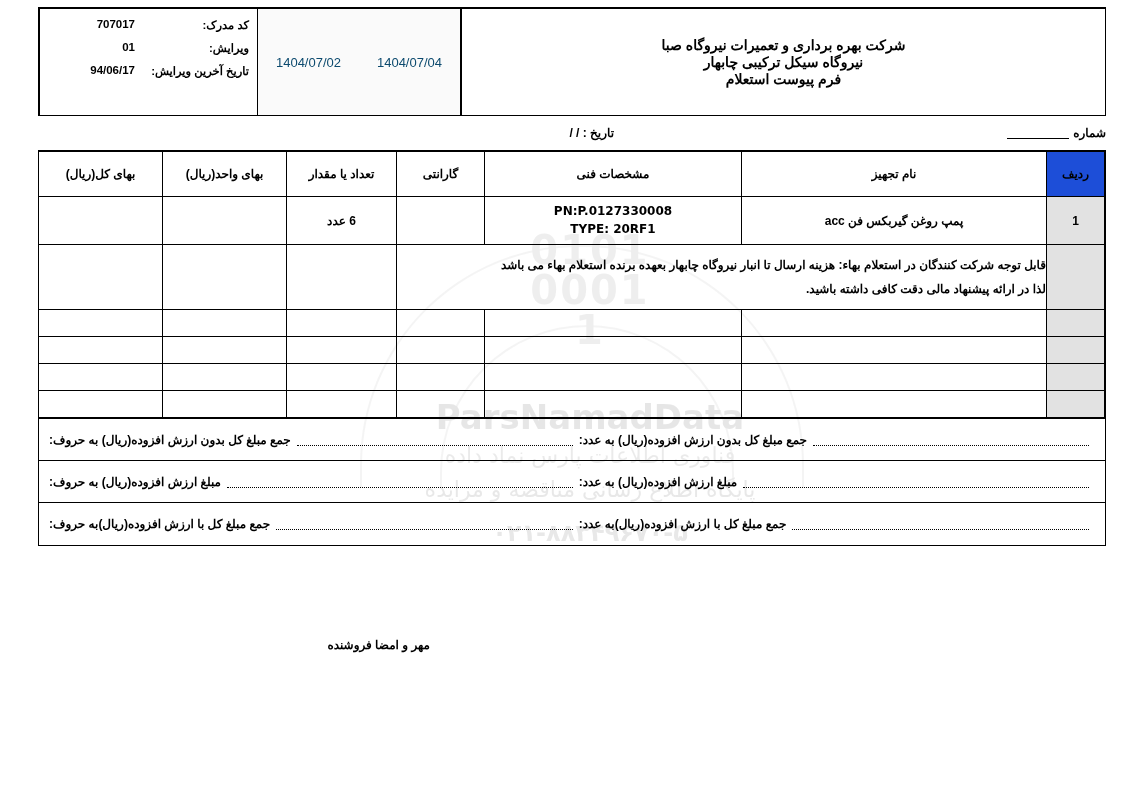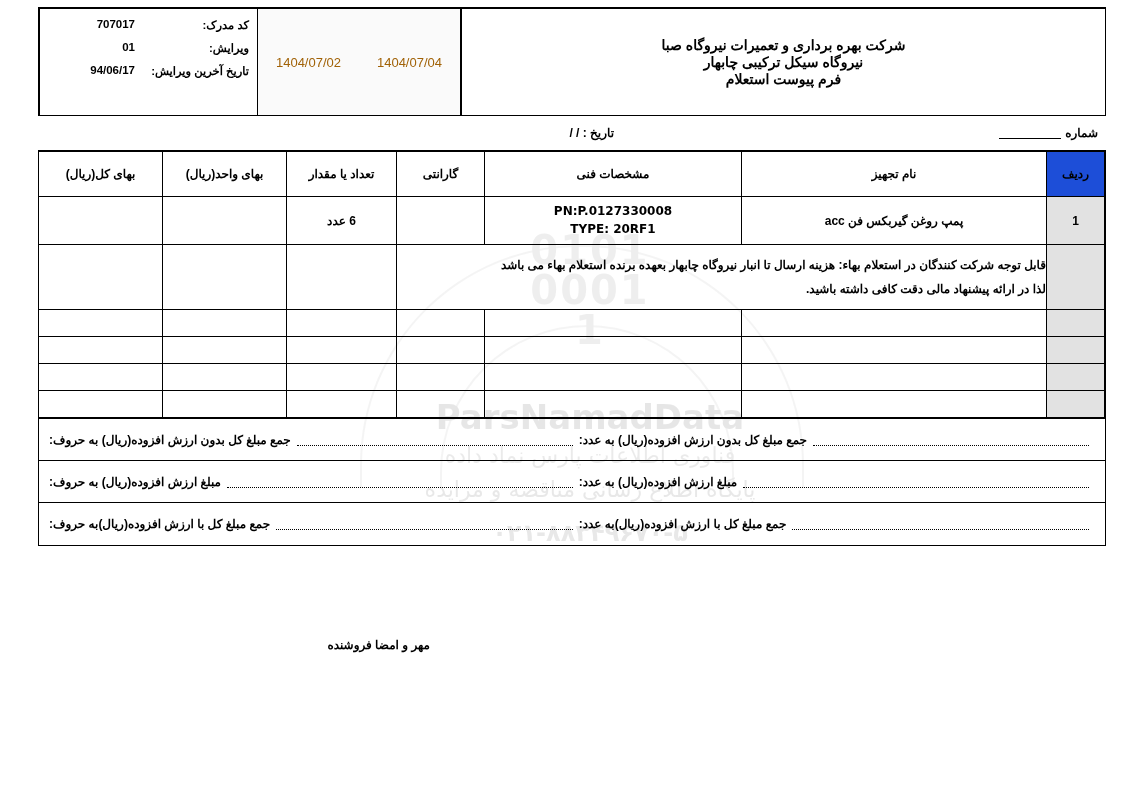--- a/index.html
+++ b/index.html
@@ -143,21 +143,21 @@
     box-sizing: border-box;
     background:#fafafa;
   }
   .hdr-date-cell {
     flex: 1;
     display: flex;
     align-items: center;
     justify-content: center;
     font-size: 13px;
     direction: ltr;
-    color: #a16207;
+    color: #0c4a6e;
   }
   .hdr-date-cell.sep { border-right: 1px solid #000; }
 
   .hdr-meta {
     width: 218px;
     border-left: 1px solid #000;
     box-sizing: border-box;
     padding: 9px 8px 0 8px;
     font-size: 11.5px;
     font-weight: bold;
@@ -177,21 +177,21 @@
     top: 126px;
     left: 0;
     width: 1144px;
     height: 20px;
     font-size: 12px;
     font-weight: bold;
     z-index: 2;
   }
   .shomare {
     position: absolute;
-    right: 46px;
+    right: 38px;
     top: 0;
     text-align: right;
   }
   .shomare .rule {
     display: inline-block;
     width: 62px;
     border-bottom: 1px solid #000;
     margin-right: 4px;
     vertical-align: middle;
     height: 10px;

